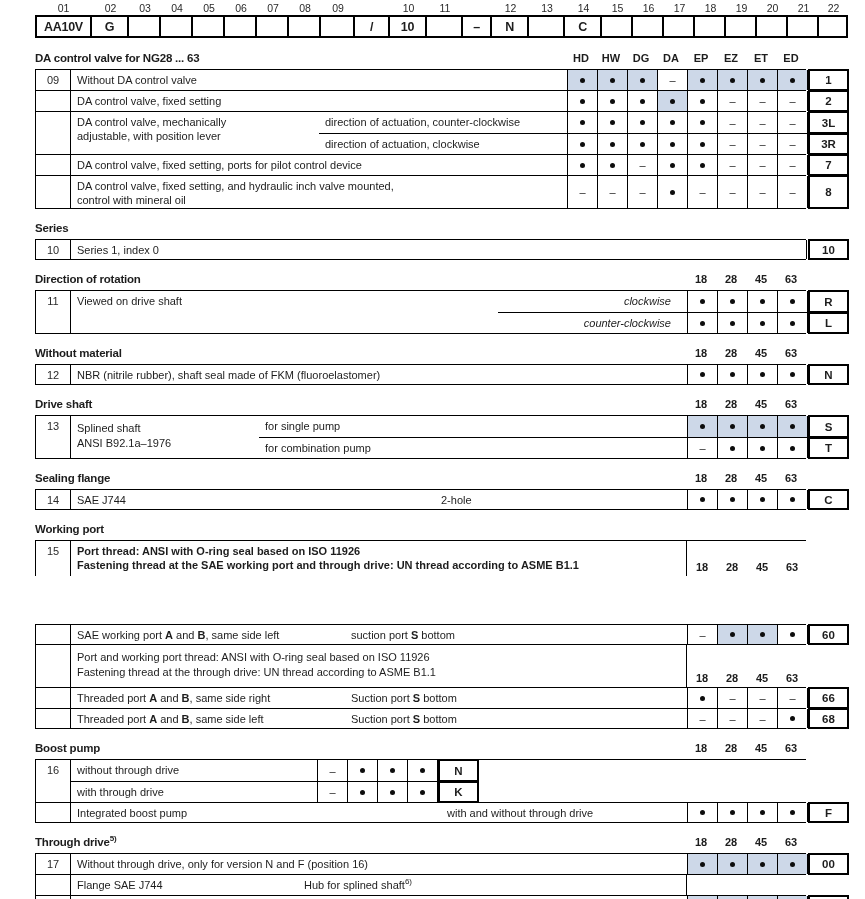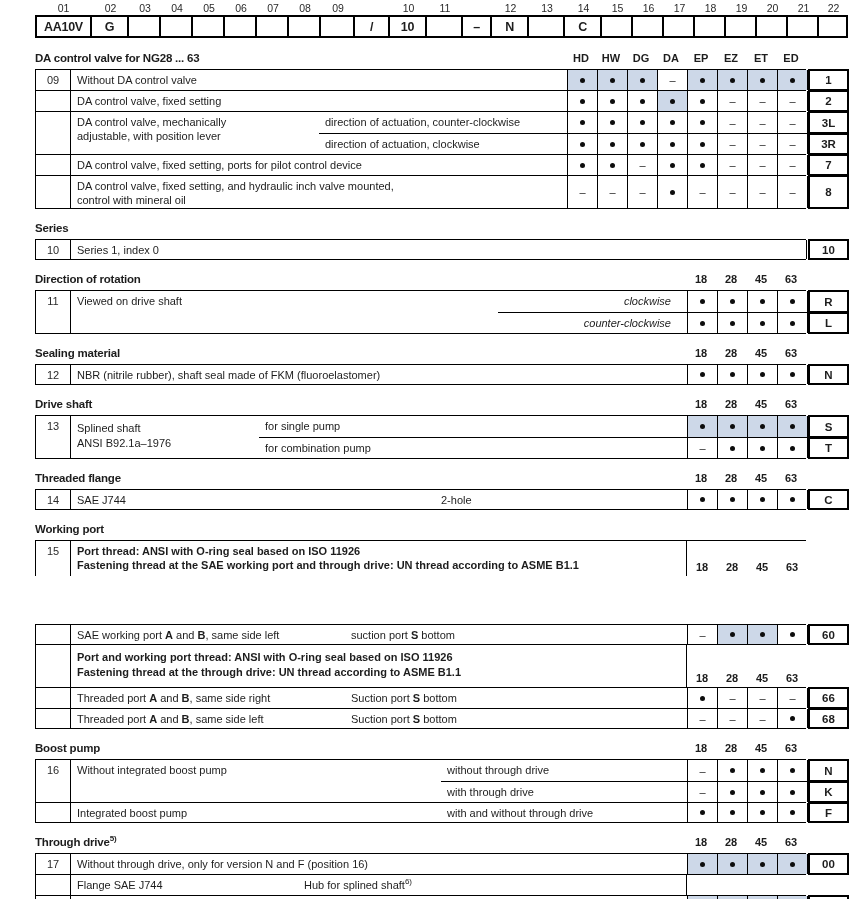--- a/index.html
+++ b/index.html
@@ -445,21 +445,21 @@
                 <span class="dot"></span>
               </div>
             </div>
           <div class="code" style="left:310px">L</div>
         </div>
       </div>
     </div>
   </div>
 
   <div class="sec-h">
-    <div class="sec-title">Sealing material</div>
+    <div class="sec-title">Without material</div>
     <div class="colhdr at4">
       <span>18</span>
       <span>28</span>
       <span>45</span>
       <span>63</span>
     </div>
   </div>
   <div class="tbl">
     <div class="band bTT bB h21">
       <div class="num">12</div>
@@ -533,21 +533,21 @@
                 <span class="dot"></span>
               </div>
             </div>
           <div class="code" style="left:549px">T</div>
         </div>
       </div>
     </div>
   </div>
 
   <div class="sec-h">
-    <div class="sec-title">Threaded flange</div>
+    <div class="sec-title">Sealing flange</div>
     <div class="colhdr at4">
       <span>18</span>
       <span>28</span>
       <span>45</span>
       <span>63</span>
     </div>
   </div>
   <div class="tbl">
     <div class="band bTT bB h21">
       <div class="num">14</div>
@@ -607,21 +607,21 @@
             <span class="dot"></span>
           </div>
           <div class="m">
             <span class="dot"></span>
           </div>
         </div>
       <div class="code">60</div>
     </div>
     <div class="band h42">
       <div class="num"></div>
-      <div class="cell cell2 pt5 bR" style="width:616px;font-weight:bold">
+      <div class="cell cell2 pt5 bR" style="width:616px;font-weight:normal">
         <div>Port and working port thread: ANSI with O-ring seal based on ISO 11926</div>
         <div>Fastening thread at the through drive: UN thread according to ASME B1.1</div>
       </div>
       <div class="colhdr-in">
         <span>18</span>
         <span>28</span>
         <span>45</span>
         <span>63</span>
       </div>
     </div>
@@ -676,21 +676,20 @@
     <div class="colhdr at4">
       <span>18</span>
       <span>28</span>
       <span>45</span>
       <span>63</span>
     </div>
   </div>
   <div class="tbl">
     <div class="band bTT">
       <div class="num">16</div>
-      <div class="cell" style="width:370px">Without integrated boost pump</div>
       <div class="rightcol">
         <div class="subrow h21">
           <div class="cell" style="width:246px">without through drive</div>
           <div class="mtx">
               <div class="m">
                 <span class="dash">–</span>
               </div>
               <div class="m">
                 <span class="dot"></span>
               </div>

